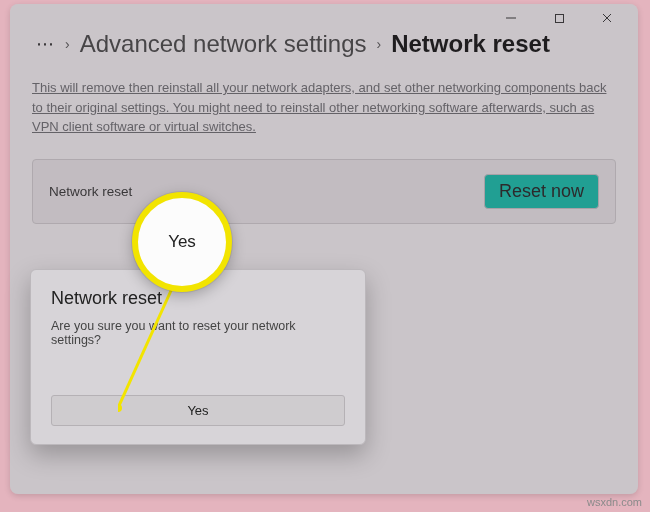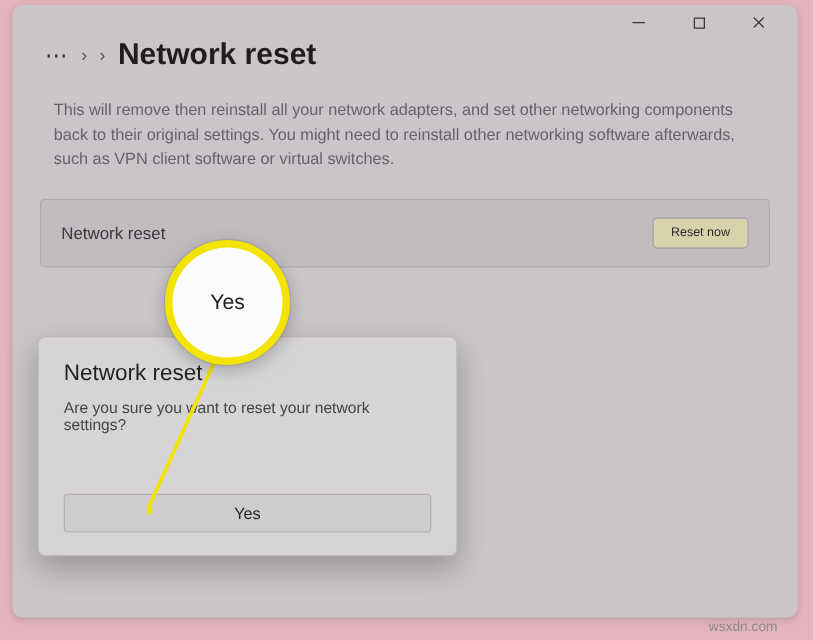--- a/index.html
+++ b/index.html
@@ -42,48 +42,49 @@
     margin-top: -2px;
   }
   .breadcrumb .dots {
     font-size: 18px; color: #2a2a2a; letter-spacing: 1px;
   }
   .breadcrumb .chev { color: #555; font-size: 14px; }
   .bc-link { font-size: 24px; color: #444; }
   .bc-current { font-size: 24px; font-weight: 600; color: #111; }
 
   .desc {
-    padding: 14px 22px 0 33px;
+    padding: 14px 22px 0 22px;
     color: #6a6a6e;
     font-size: 13px;
     line-height: 1.5;
+    text-decoration: underline;
   }
   .restart {
     padding: 14px 22px 0 22px;
     color: #6a6a6e;
     font-size: 13px;
   }
 
   .card {
     margin: 22px 22px 0 22px;
     border: 1px solid #c9c5c8;
     border-radius: 4px;
     background: #e2dde1;
     display: flex;
     align-items: center;
     justify-content: space-between;
     padding: 14px 16px;
   }
   .card-label { font-size: 13.5px; color: #333; }
   .reset-btn {
     border: 1px solid #bfbabf;
-    background: #fef9c3;
+    background: #14b8a6;
     border-radius: 4px;
     padding: 6px 14px;
-    font-size: 10px;
+    font-size: 18px;
     color: #222;
     margin-left: 24px;
   }
 
   
   .scrim {
     position: absolute;
     inset: 0;
     background: rgba(80,75,80,0.22);
     border-radius: 8px;
@@ -127,21 +128,21 @@
   }
   .callout-line {
     position: absolute;
     left: 118px; top: 280px;
     width: 140px; height: 140px;
     z-index: 9;
     pointer-events: none;
   }
   .watermark {
     position: absolute;
-    right: 28px; bottom: 4px;
+    right: 8px; bottom: 4px;
     font-size: 11px; color: #8a8a8a;
   }
 </style>
 </head>
 <body>
 
 <div class="window">
   <div class="titlebar">
     <div class="win-btn">
       <svg width="12" height="12" viewBox="0 0 12 12">
@@ -157,20 +158,21 @@
       <svg width="12" height="12" viewBox="0 0 12 12">
           <line x1="2" y1="2" x2="10" y2="10" stroke-width="1"></line>
           <line x1="10" y1="2" x2="2" y2="10" stroke-width="1"></line>
         </svg>
     </div>
   </div>
 
   <div class="breadcrumb">
     <span class="dots">⋯</span>
     <span class="chev">›</span>
+    <span class="bc-link">Advanced network settings</span>
     <span class="chev">›</span>
     <span class="bc-current">Network reset</span>
   </div>
 
   <p class="desc">This will remove then reinstall all your network adapters, and set other networking components back to their original settings. You might need to reinstall other networking software afterwards, such as VPN client software or virtual switches.</p>
 
   <div class="card">
     <span class="card-label">Network reset</span>
     <button class="reset-btn">Reset now</button>
   </div>

